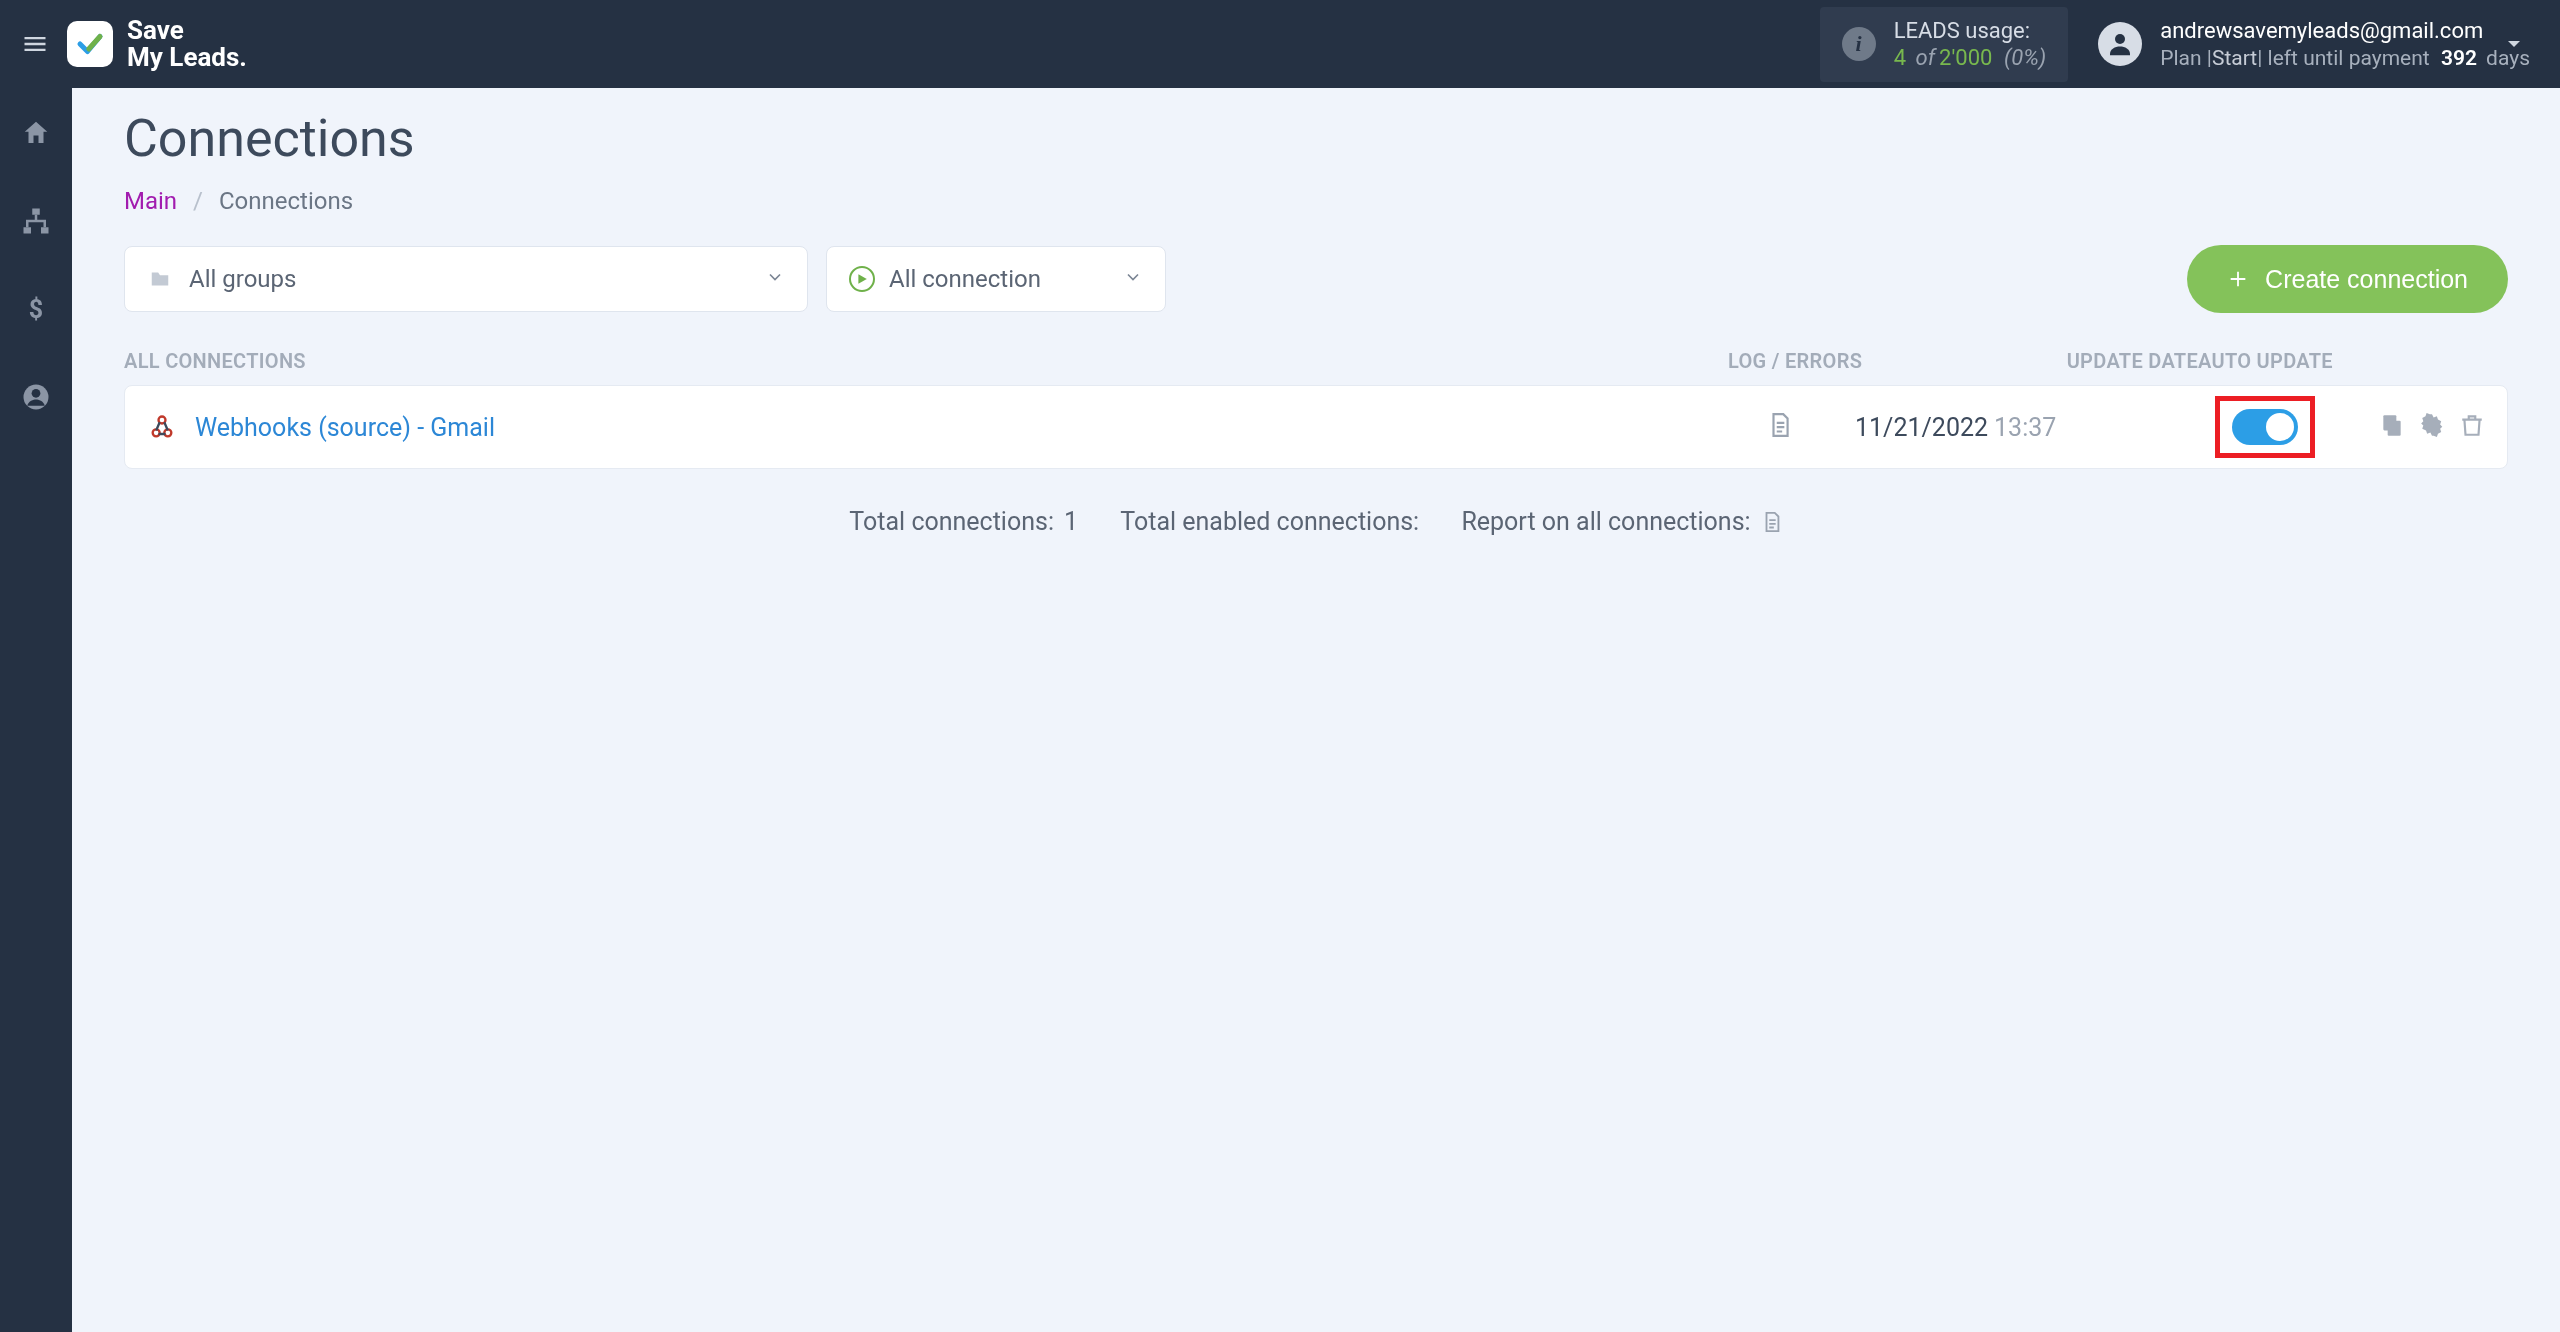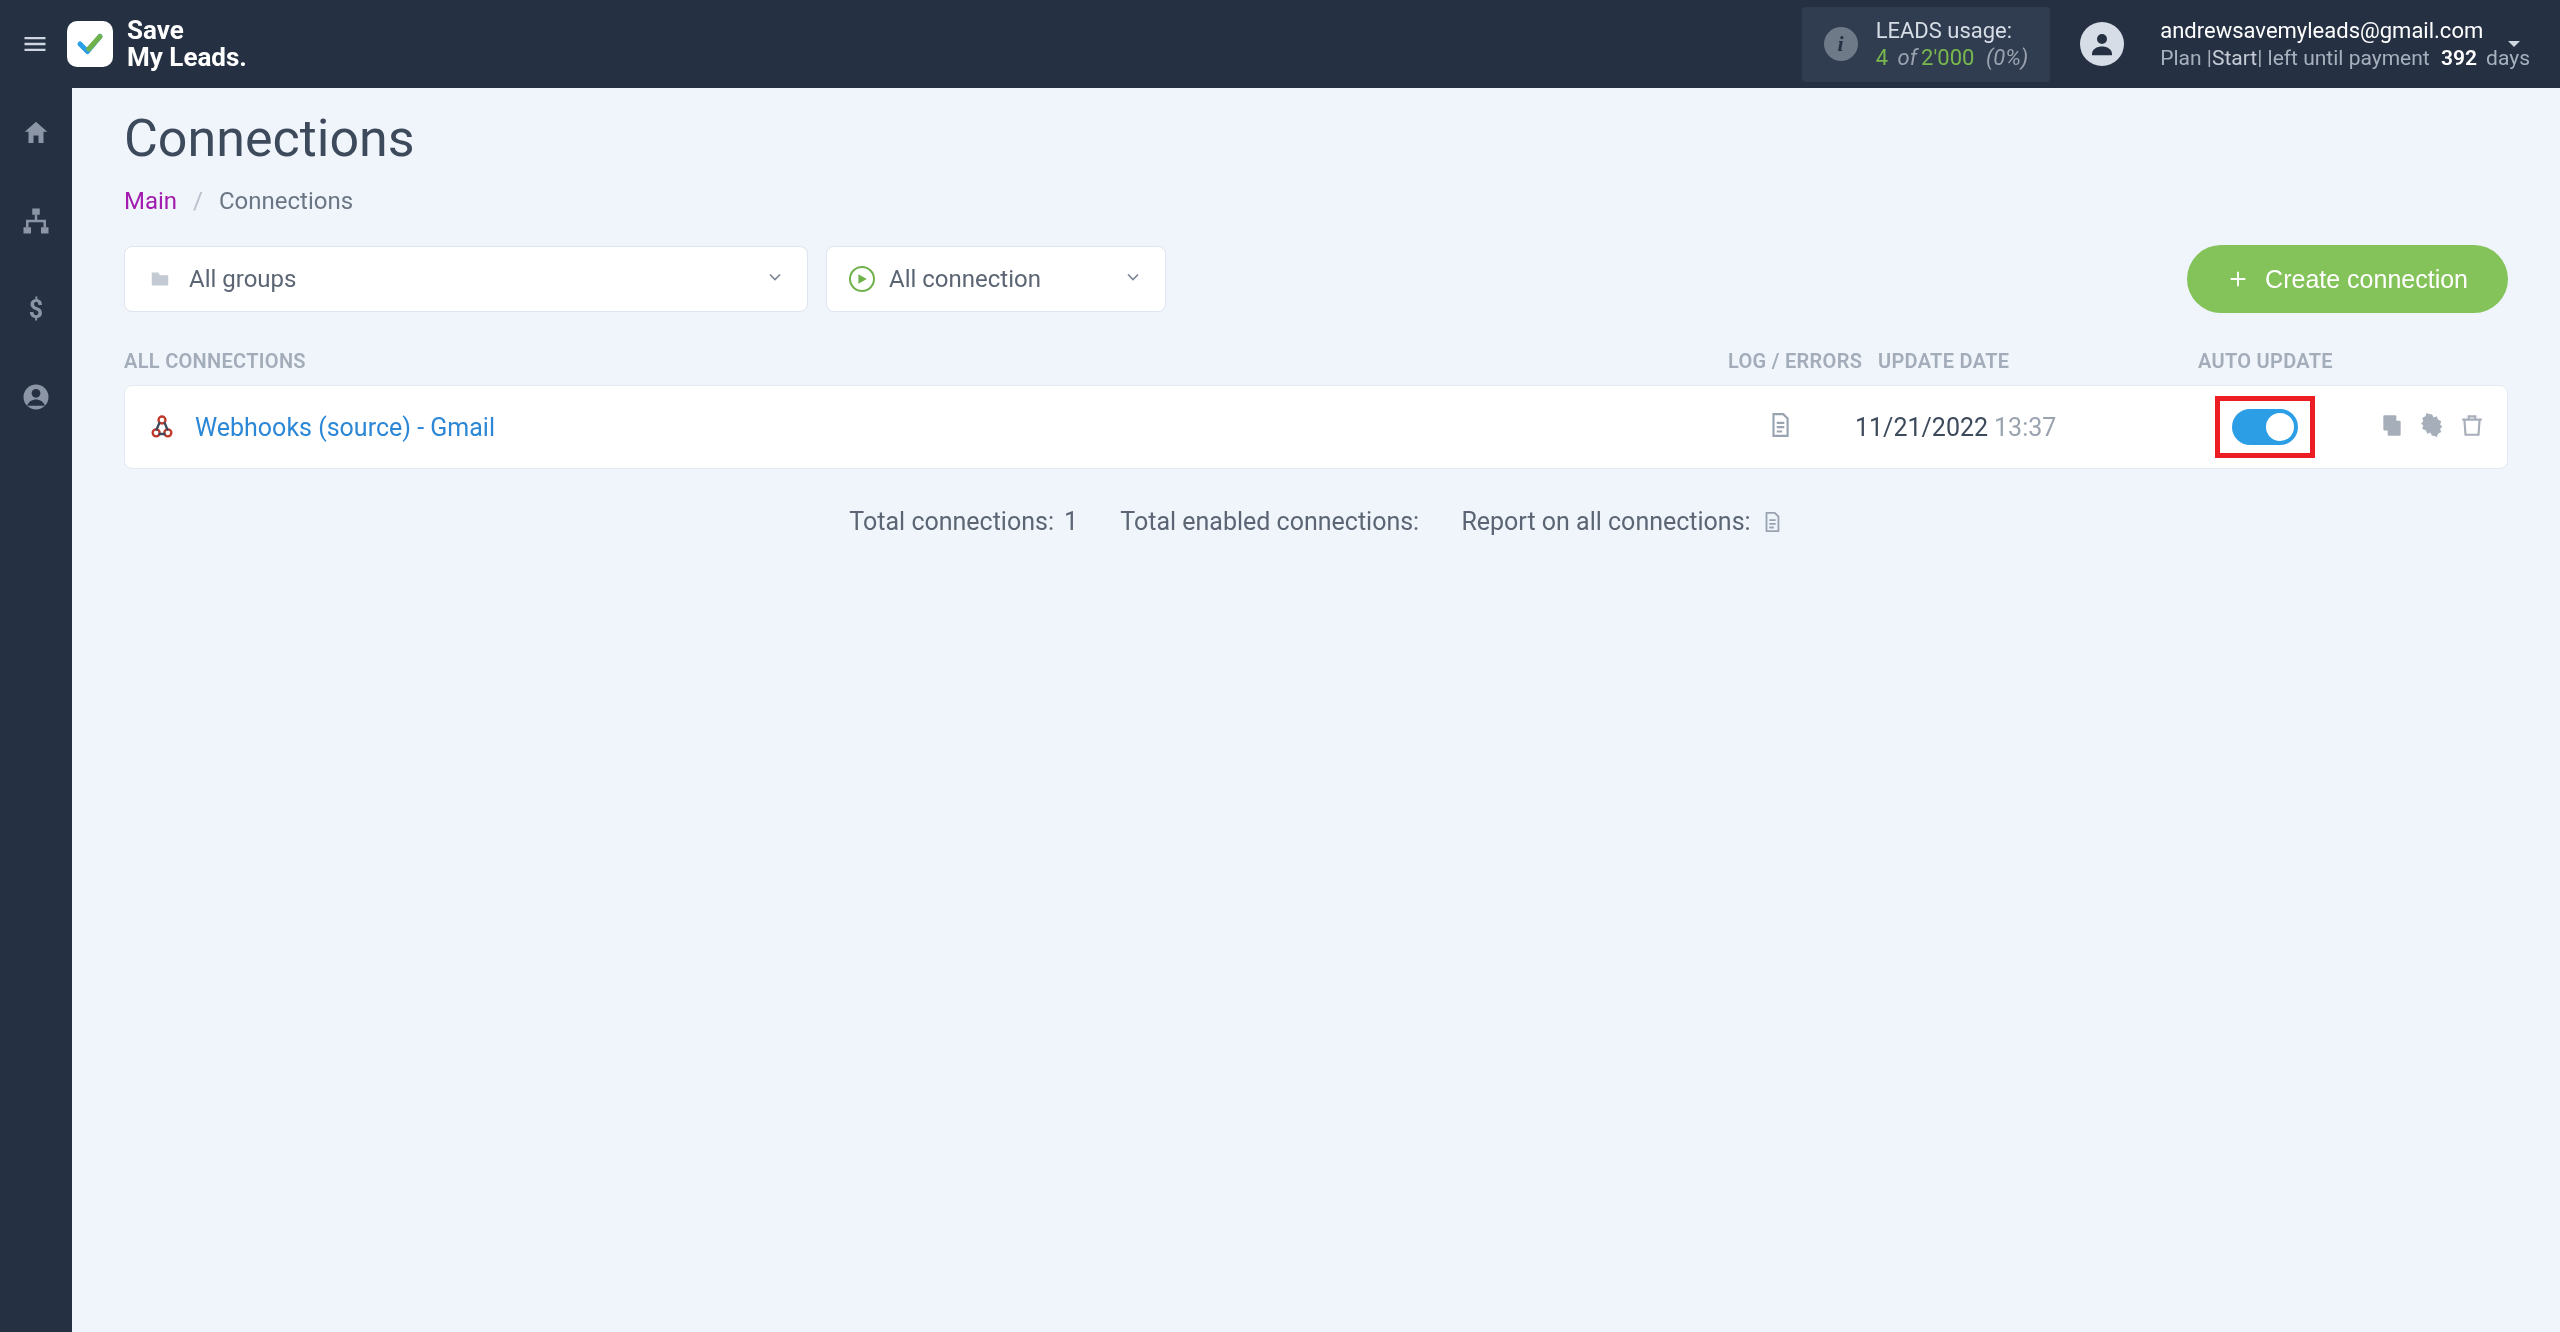--- a/index.html
+++ b/index.html
@@ -56,21 +56,21 @@
     font-weight: 700; font-size: 22px;
     font-family: Georgia, serif; font-style: italic;
   }
   .usage-lines { font-size: 22px; line-height: 1.25; }
   .usage-lines .l1 { color: #d7dde6; }
   .usage-lines .l2 .num { color: #78b84e; }
   .usage-lines .l2 .of { color: #9aa3b0; font-style: italic; }
   .usage-lines .l2 .tot { color: #78b84e; }
   .usage-lines .l2 .pct { color: #9aa3b0; font-style: italic; margin-left: 6px; }
   .user-blk {
-    display: flex; align-items: center; gap: 36px;
+    display: flex; align-items: center; gap: 18px;
     margin-left: 30px;
   }
   .user-avatar {
     width: 44px; height: 44px; border-radius: 50%;
     background: #d7dde6;
     display: flex; align-items: center; justify-content: center;
   }
   .user-avatar svg { width: 30px; height: 30px; fill: #253143; }
   .user-lines { font-size: 22px; line-height: 1.25; }
   .user-lines .email { color: #fff; }
@@ -150,21 +150,21 @@
   .create-btn svg { width: 22px; height: 22px; fill: #fff; }
 
   .cols-header {
     display: flex; align-items: center;
     font-size: 20px; font-weight: 600; color: #a3acb9;
     letter-spacing: 0.3px;
     padding: 12px 0;
   }
   .col-name { flex: 1; }
   .col-log { width: 150px; text-align: left; }
-  .col-date { width: 320px; text-align: left; }
+  .col-date { width: 320px; text-align: right; }
   .col-auto { width: 310px; text-align: left; }
 
   .conn-row {
     background: #fff; border: 1px solid #e5eaf2; border-radius: 8px;
     height: 84px; display: flex; align-items: center;
     padding: 0 22px;
   }
   .conn-row .conn-ic {
     width: 30px; height: 30px; display: flex; align-items: center; justify-content: center;
     margin-right: 18px;

